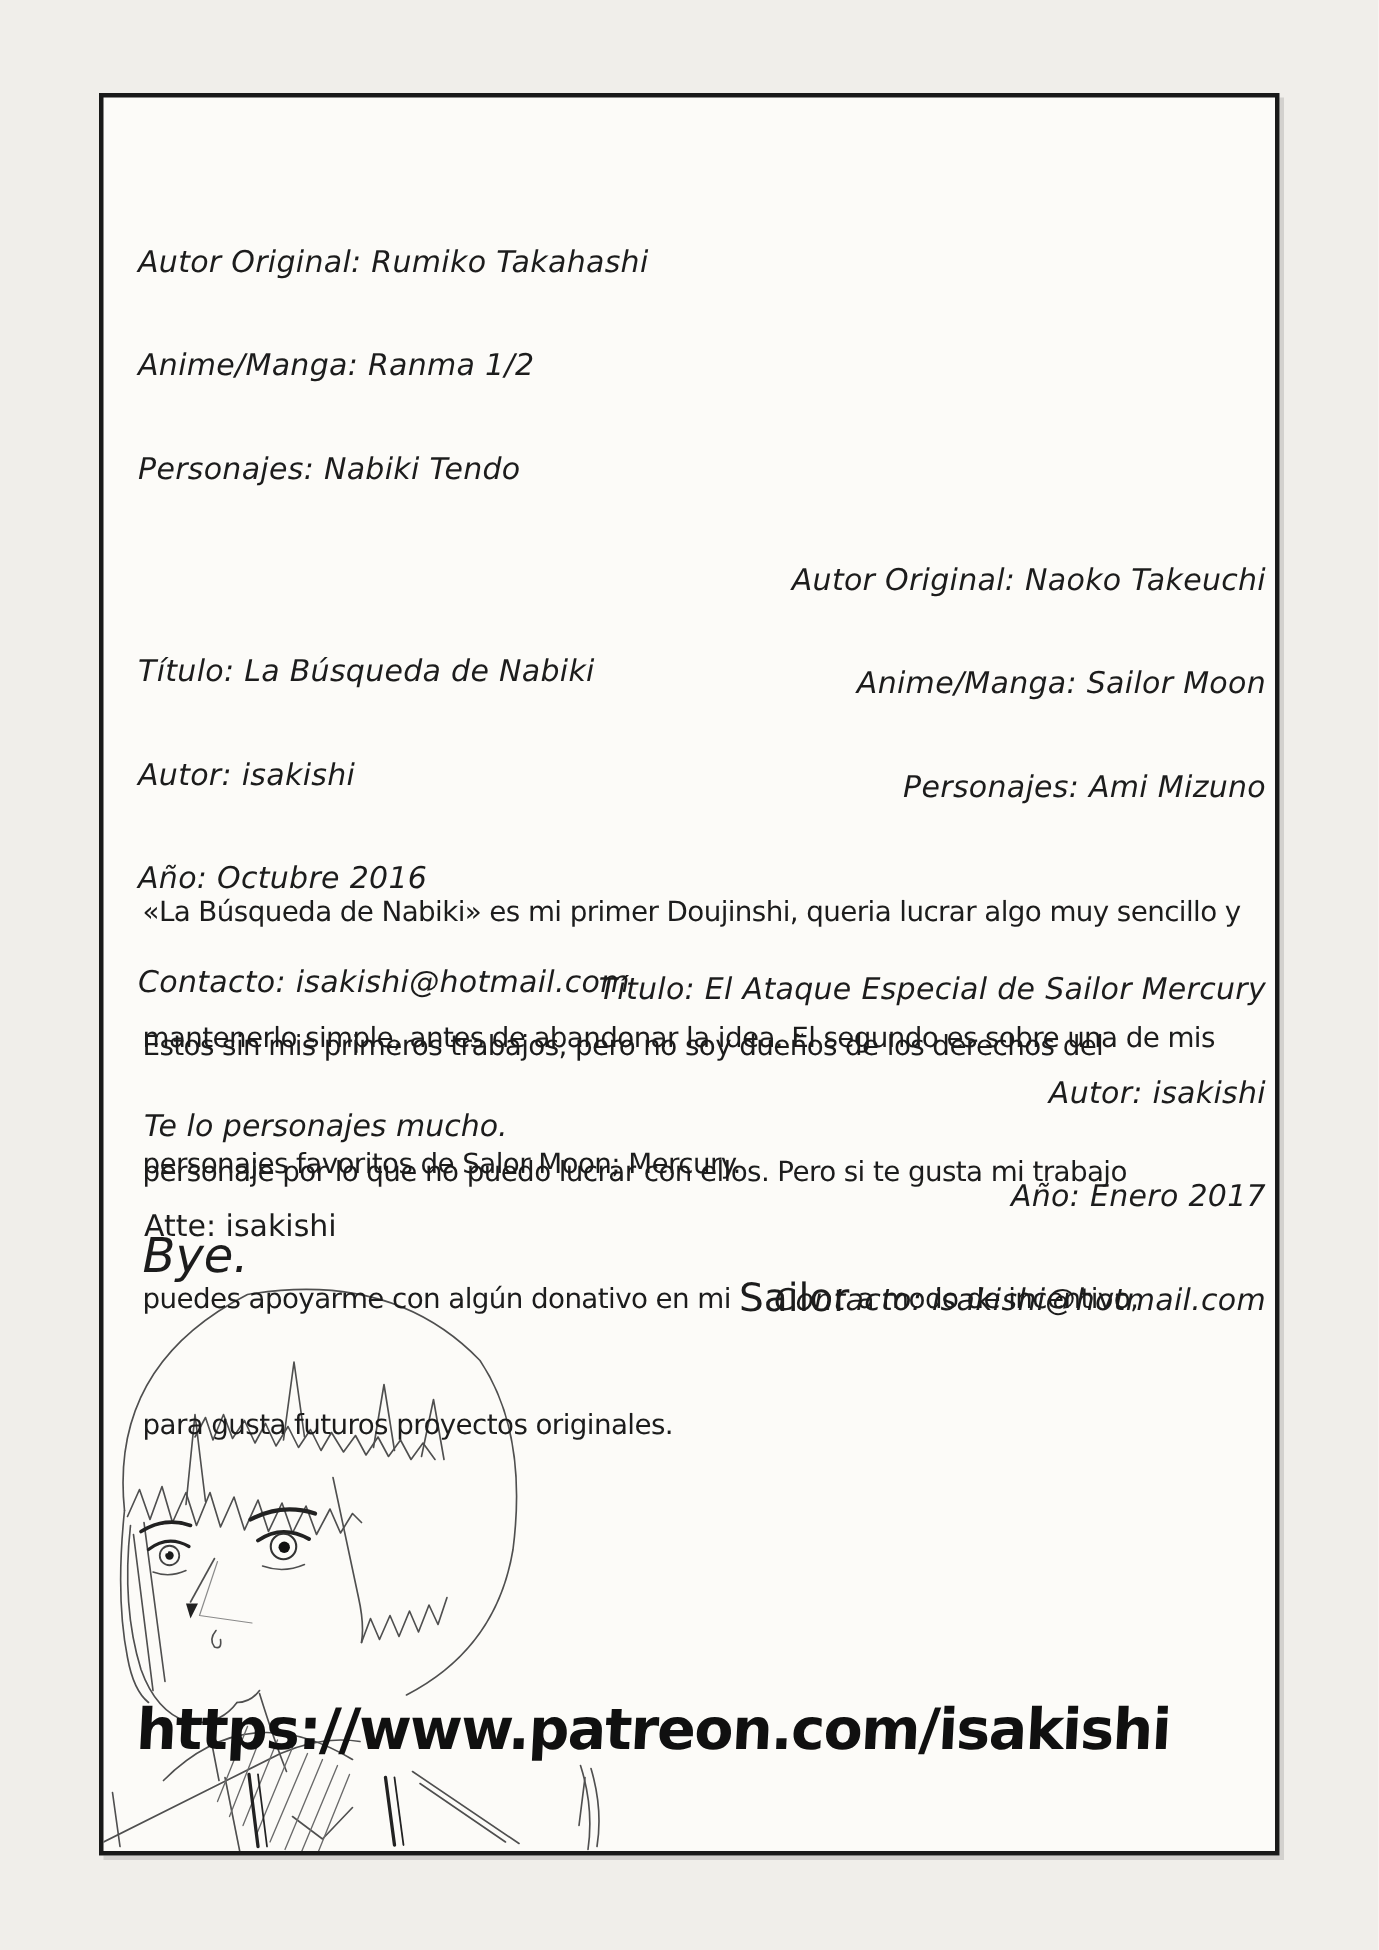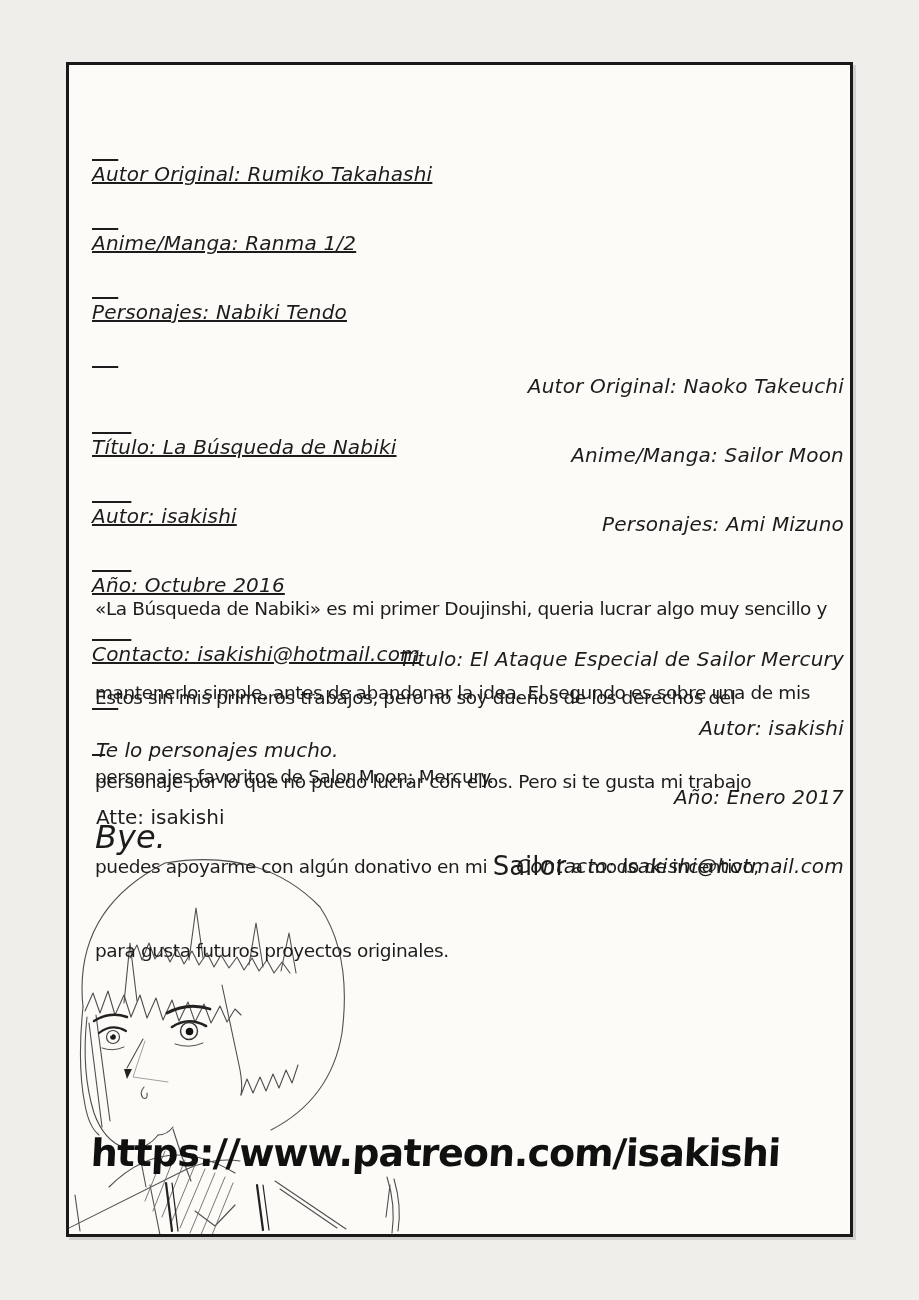--- a/index.html
+++ b/index.html
@@ -20,21 +20,21 @@
   }
   .credits {
     position:absolute;
     font-style:italic;
     font-size:20px;
     line-height:23px;
     letter-spacing:0.2px;
     white-space:pre;
   }
   .credits .sub2 { margin-top:20px; }
-  .credits-ranma { left:23px; top:52px;text-decoration:underline; }
+  .credits-ranma { left:23px; top:52px; }
   .credits-sm { right:6px; top:264px; text-align:right; }
   .para {
     position:absolute;
     font-size:18.5px;
     line-height:28px;
     letter-spacing:-0.4px;
     white-space:pre;
   }
   .p1 { left:26px; top:474px; }
   .p2 { left:26px; top:563px; }

